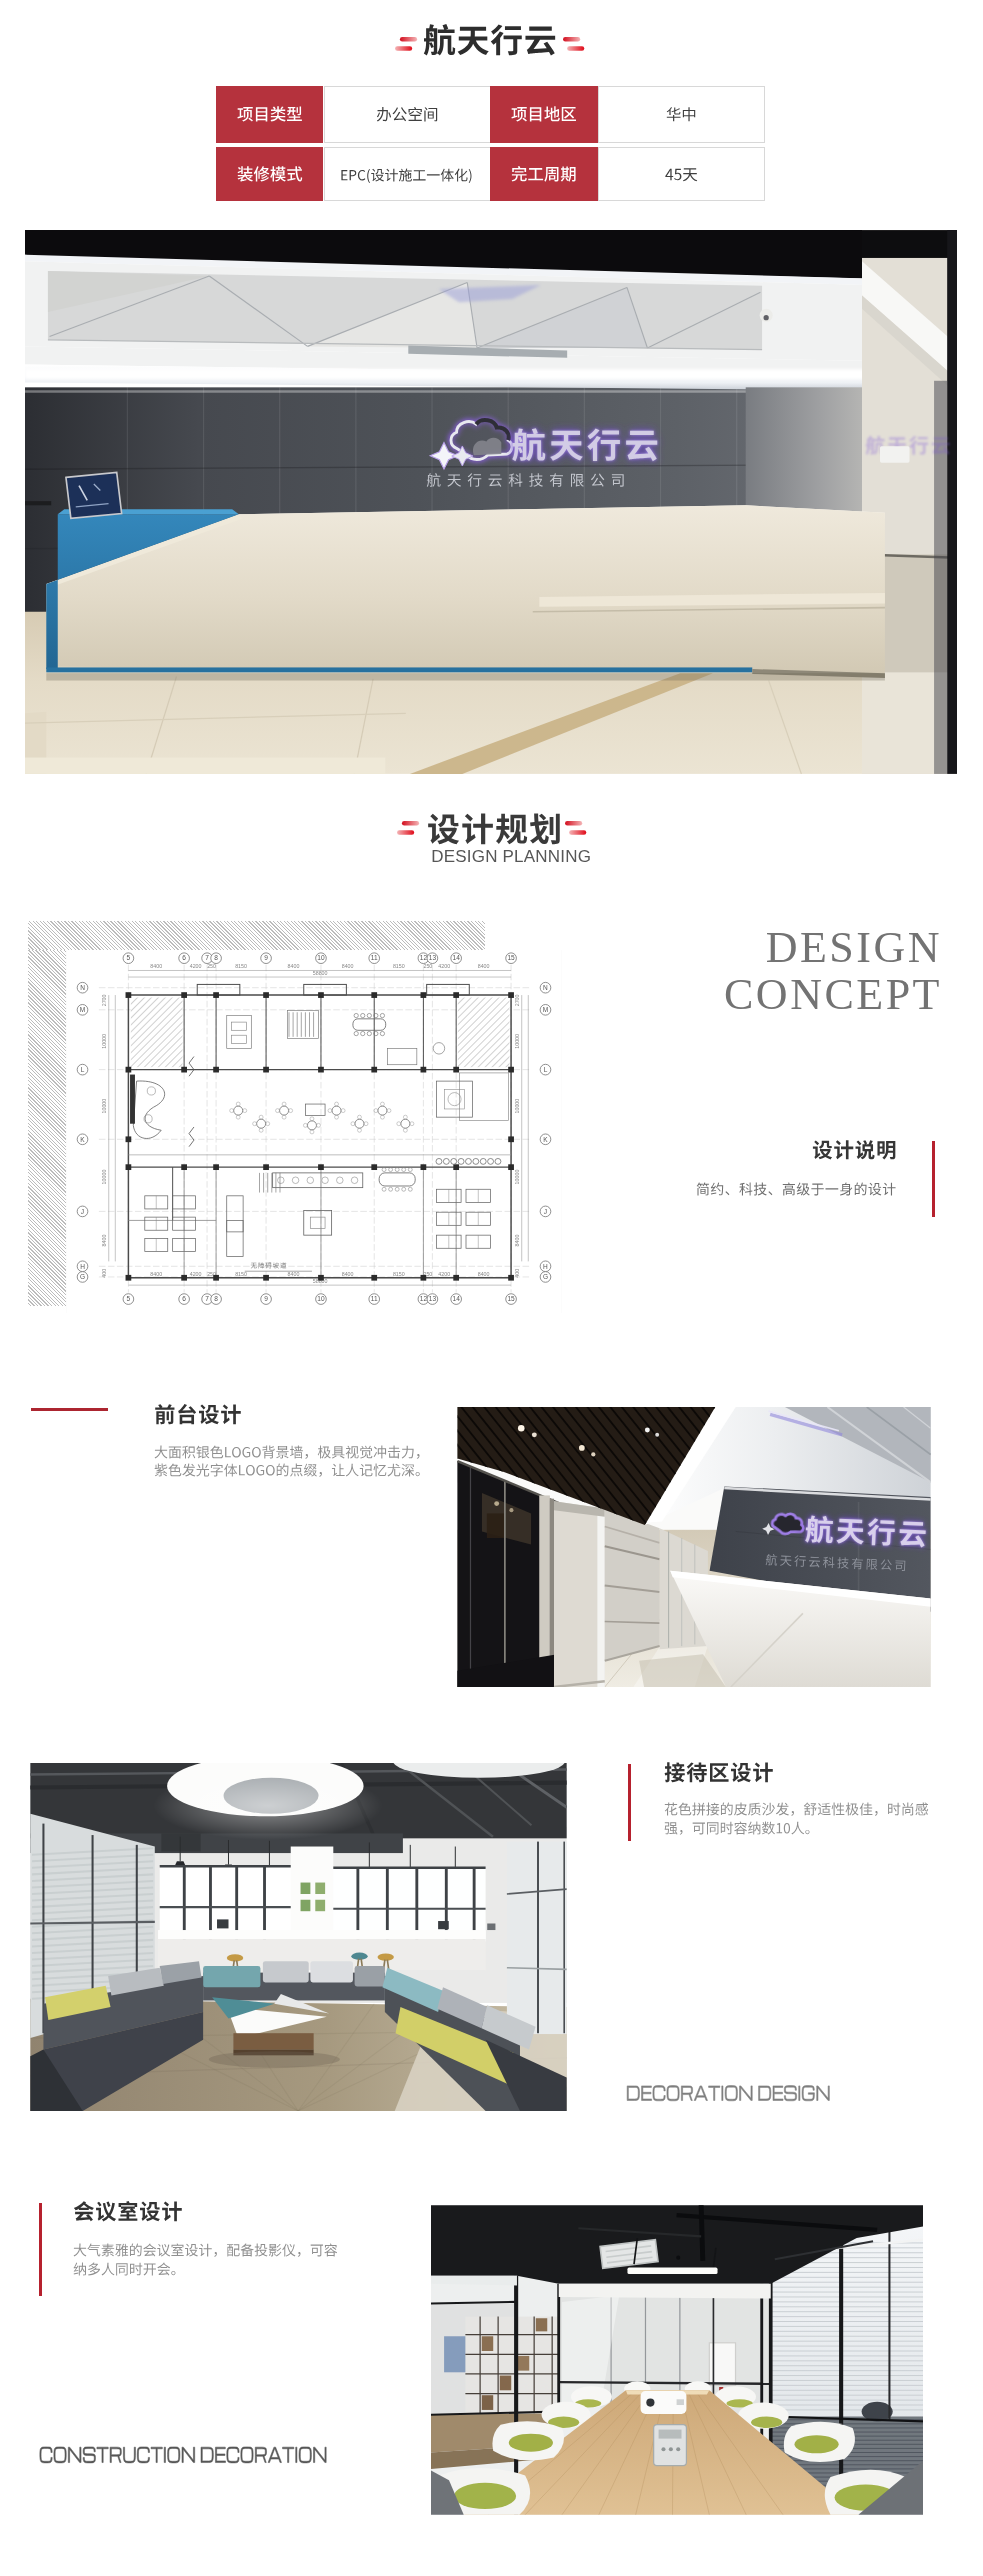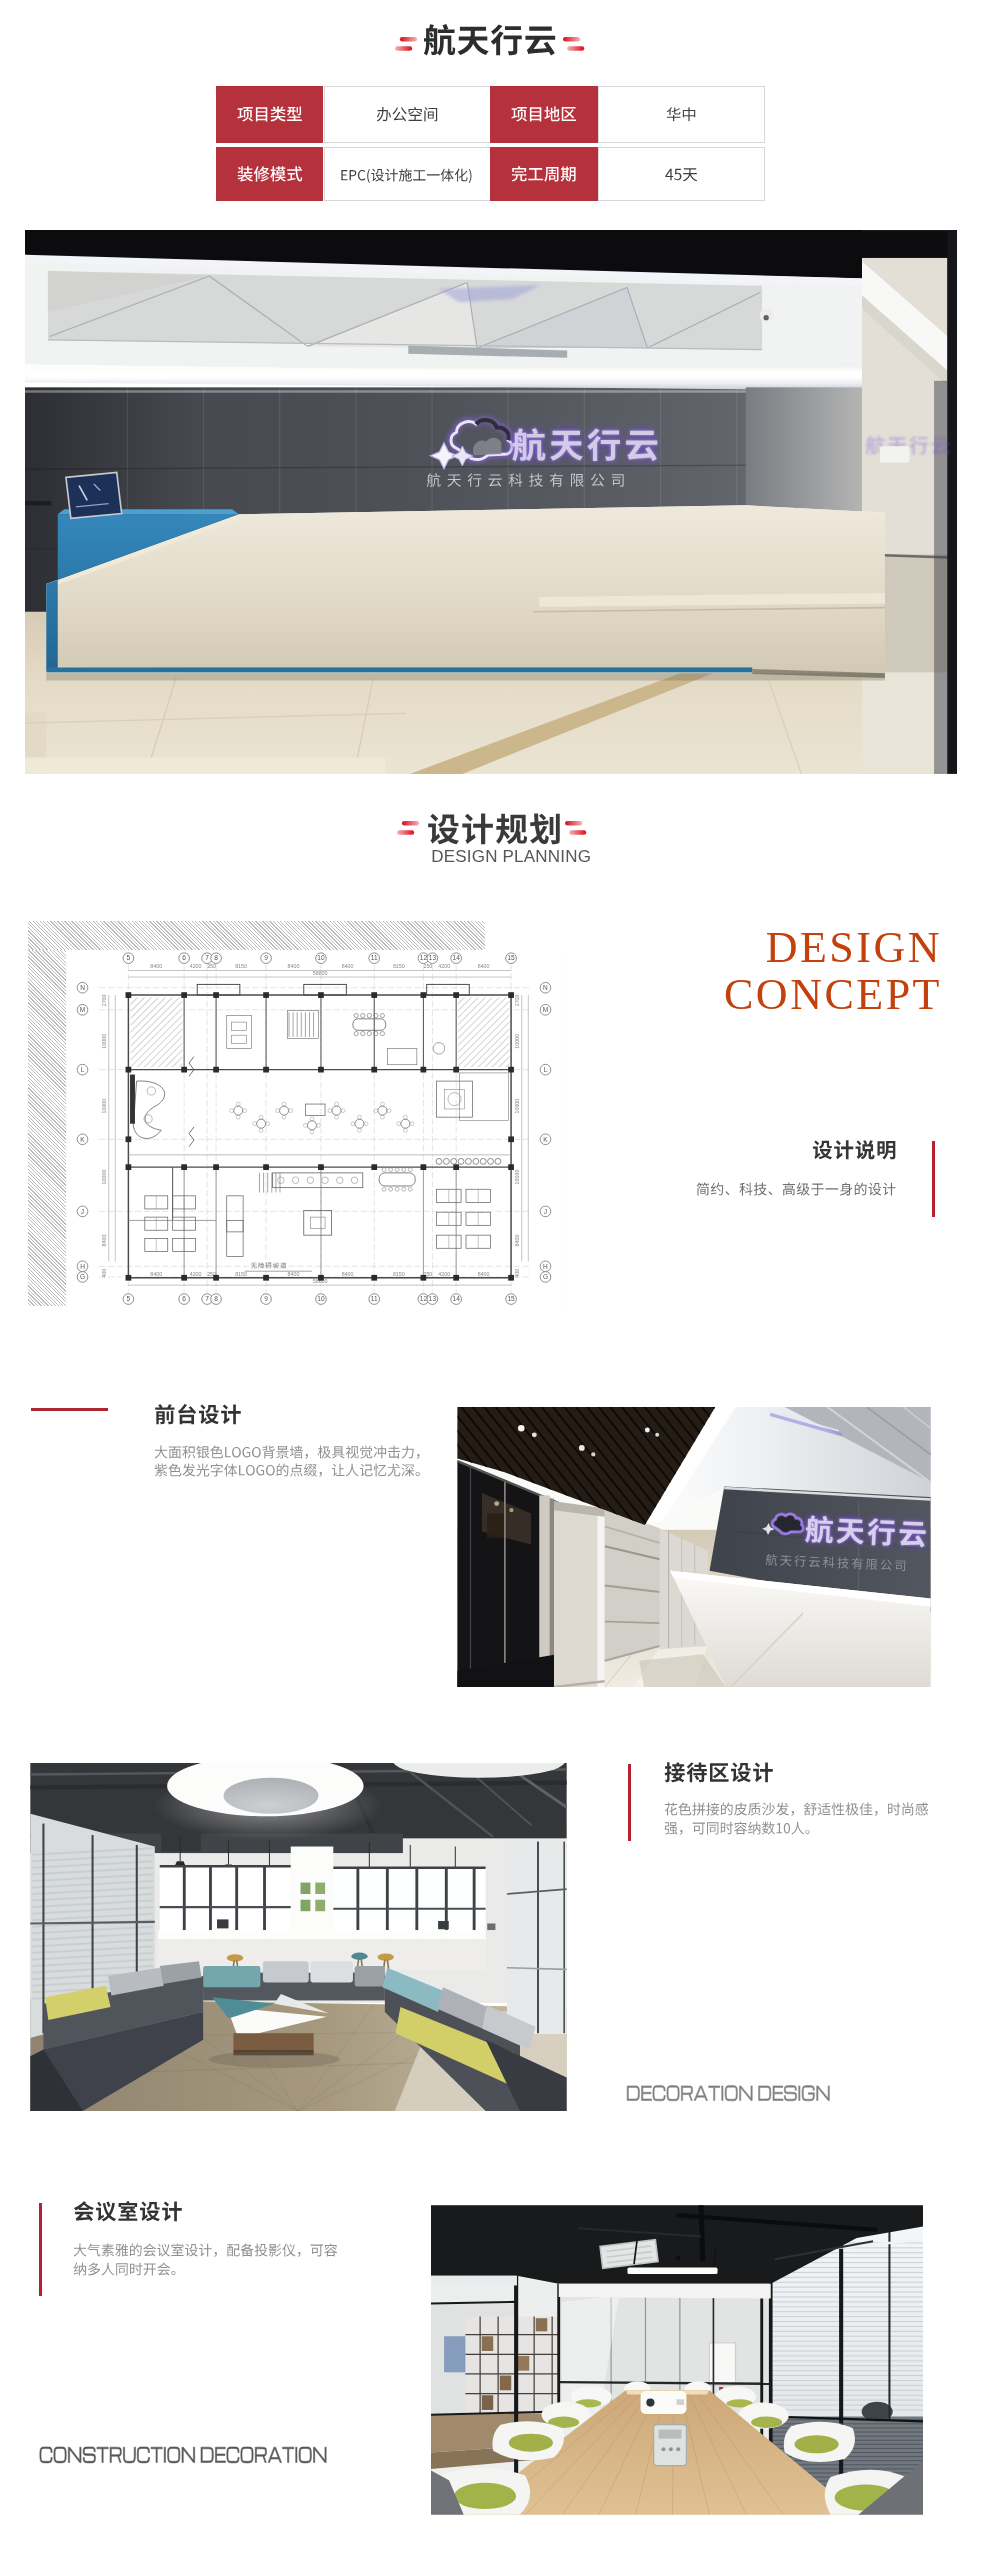--- a/index.html
+++ b/index.html
@@ -651,21 +651,21 @@
     <rect x="488" y="348" width="30" height="16" fill="none" stroke="#666" stroke-width="0.9"></rect>
     <line x1="503" y1="348" x2="503" y2="364" stroke="#888" stroke-width="0.6"></line>
     <rect x="392" y="120" width="36" height="20" fill="none" stroke="#777" stroke-width="0.8"></rect>
     <circle cx="455" cy="120" r="7" fill="none" stroke="#777" stroke-width="0.8"></circle>
 <g transform="translate(225,388)">
       <path d="M0.9 -6.2V-5.6H3.6C3.5 -5.0 3.5 -4.4 3.4 -3.8H0.4V-3.2H3.3C3.0 -1.9 2.2 -0.6 0.3 0.2C0.5 0.3 0.6 0.5 0.7 0.6C2.8 -0.2 3.6 -1.7 3.9 -3.2H4.1V-0.5C4.1 0.2 4.3 0.5 5.1 0.5C5.3 0.5 6.5 0.5 6.6 0.5C7.4 0.5 7.6 0.1 7.7 -1.2C7.5 -1.2 7.2 -1.3 7.1 -1.4C7.1 -0.3 7.0 -0.1 6.6 -0.1C6.4 -0.1 5.4 -0.1 5.2 -0.1C4.8 -0.1 4.7 -0.2 4.7 -0.5V-3.2H7.6V-3.8H4.0C4.1 -4.4 4.2 -5.0 4.2 -5.6H7.2V-6.2Z M13.0 -2.6H15.4V-2.0H13.0ZM13.0 -3.5H15.4V-2.9H13.0ZM12.4 -3.9V-1.6H14.0V-1.0H11.8V-0.5H14.0V0.6H14.5V-0.5H16.7V-1.0H14.5V-1.6H16.0V-3.9ZM13.7 -6.6C13.8 -6.4 13.8 -6.2 13.9 -6.1H12.2V-5.6H13.4L12.9 -5.5C13.0 -5.3 13.1 -5.0 13.1 -4.8H11.8V-4.3H16.6V-4.8H15.3L15.6 -5.4L15.0 -5.6C14.9 -5.4 14.8 -5.1 14.7 -4.8H13.4L13.7 -4.9C13.6 -5.1 13.5 -5.4 13.4 -5.6H16.3V-6.1H14.5C14.4 -6.3 14.3 -6.5 14.2 -6.8ZM9.6 -6.4V0.6H10.1V-5.9H11.2C11.0 -5.3 10.8 -4.6 10.5 -4.0C11.2 -3.4 11.3 -2.9 11.3 -2.4C11.3 -2.2 11.3 -2.0 11.1 -1.9C11.1 -1.8 11.0 -1.8 10.9 -1.8C10.7 -1.8 10.6 -1.8 10.4 -1.8C10.5 -1.6 10.5 -1.4 10.5 -1.3C10.7 -1.3 10.9 -1.3 11.1 -1.3C11.3 -1.3 11.4 -1.3 11.5 -1.4C11.8 -1.6 11.9 -1.9 11.9 -2.4C11.9 -2.9 11.7 -3.4 11.1 -4.1C11.4 -4.7 11.7 -5.5 11.9 -6.2L11.5 -6.4L11.5 -6.4Z M22.3 -4.9H24.6V-4.3H22.3ZM22.3 -6.0H24.6V-5.4H22.3ZM21.8 -6.5V-3.8H25.2V-6.5ZM21.9 -1.2C22.3 -0.9 22.7 -0.4 22.8 -0.1L23.3 -0.4C23.1 -0.7 22.7 -1.2 22.4 -1.5ZM21.3 -2.1V-1.6H24.1V-0.0C24.1 0.1 24.0 0.1 23.9 0.1C23.8 0.1 23.5 0.1 23.1 0.1C23.1 0.3 23.2 0.5 23.3 0.6C23.8 0.6 24.1 0.6 24.4 0.6C24.6 0.5 24.6 0.3 24.6 0.0V-1.6H25.7V-2.1H24.6V-2.8H25.6V-3.3H21.4V-2.8H24.1V-2.1ZM18.4 -6.3V-5.7H19.4C19.2 -4.5 18.8 -3.4 18.2 -2.6C18.3 -2.5 18.5 -2.1 18.5 -2.0C18.7 -2.2 18.8 -2.4 19.0 -2.6V0.3H19.5V-0.4H21.1V-3.8H19.5C19.7 -4.4 19.9 -5.1 20.0 -5.7H21.3V-6.3ZM19.5 -3.3H20.5V-0.9H19.5Z M30.2 -5.5V-3.5C30.2 -2.3 30.1 -0.9 29.0 0.2C29.2 0.2 29.4 0.4 29.5 0.6C30.5 -0.4 30.7 -1.9 30.8 -3.0H30.8C31.1 -2.2 31.5 -1.5 32.1 -0.8C31.6 -0.4 31.0 -0.1 30.3 0.1C30.4 0.3 30.6 0.5 30.7 0.6C31.3 0.4 32.0 0.0 32.5 -0.4C33.0 0.0 33.6 0.4 34.3 0.6C34.4 0.5 34.6 0.2 34.7 0.1C34.0 -0.1 33.4 -0.4 32.9 -0.8C33.5 -1.5 34.0 -2.4 34.3 -3.5L33.9 -3.6L33.8 -3.6H32.6V-5.0H33.9C33.8 -4.6 33.7 -4.2 33.6 -4.0L34.1 -3.8C34.3 -4.2 34.5 -4.9 34.7 -5.5L34.2 -5.6L34.1 -5.5H32.6V-6.7H32.0V-5.5ZM32.0 -5.0V-3.6H30.8V-5.0ZM33.6 -3.0C33.3 -2.3 33.0 -1.7 32.5 -1.2C32.0 -1.7 31.6 -2.4 31.4 -3.0ZM27.3 -1.3 27.5 -0.7C28.2 -1.0 29.1 -1.4 29.9 -1.8L29.8 -2.3L28.9 -2.0V-4.2H29.8V-4.8H28.9V-6.6H28.4V-4.8H27.4V-4.2H28.4V-1.7C28.0 -1.6 27.6 -1.4 27.3 -1.3Z M36.5 -6.1C36.9 -5.7 37.4 -5.1 37.7 -4.8L38.2 -5.1C37.9 -5.5 37.4 -6.0 37.0 -6.4ZM39.6 -2.9H42.3V-2.3H39.6ZM39.6 -1.8H42.3V-1.2H39.6ZM39.6 -4.0H42.3V-3.4H39.6ZM39.1 -4.5V-0.7H42.9V-4.5H41.0C41.1 -4.7 41.2 -4.9 41.3 -5.2H43.6V-5.7H42.1C42.3 -5.9 42.5 -6.2 42.7 -6.5L42.1 -6.7C41.9 -6.4 41.7 -6.0 41.5 -5.7H40.0L40.4 -5.9C40.3 -6.1 40.0 -6.5 39.8 -6.8L39.3 -6.5C39.5 -6.3 39.7 -5.9 39.8 -5.7H38.5V-5.2H40.6C40.6 -4.9 40.5 -4.7 40.4 -4.5ZM38.1 -3.9H36.4V-3.3H37.5V-0.8C37.2 -0.7 36.8 -0.4 36.3 0.1L36.7 0.5C37.1 0.0 37.5 -0.4 37.8 -0.4C38.0 -0.4 38.2 -0.1 38.6 0.1C39.1 0.4 39.8 0.5 40.8 0.5C41.5 0.5 43.0 0.4 43.5 0.4C43.5 0.2 43.6 -0.1 43.7 -0.2C42.9 -0.1 41.7 -0.1 40.8 -0.1C39.9 -0.1 39.2 -0.1 38.7 -0.4C38.4 -0.6 38.3 -0.7 38.1 -0.8Z" fill="#777"></path>
     </g>
 <line x1="218" y1="392" x2="300" y2="392" stroke="#777" stroke-width="0.8"></line>
 </svg>
 
-<div class="abs" style="left:527px;top:924px;width:415px;text-align:right;font-family:'Liberation Serif',serif;font-size:44px;line-height:47px;color:#c2410c;letter-spacing:2.5px;">DESIGN<br>CONCEPT</div>
+<div class="abs" style="left:527px;top:924px;width:415px;text-align:right;font-family:'Liberation Serif',serif;font-size:44px;line-height:47px;color:#737373;letter-spacing:2.5px;">DESIGN<br>CONCEPT</div>
 
 <svg style="position:absolute;left:812px;top:1135px;overflow:visible" width="88" height="29.5" viewBox="0 0 107 36">
     <g transform="translate(0,27.5)">
       <path d="M2.5 -19.1C3.9 -17.9 5.6 -16.2 6.4 -15.1L8.5 -17.1C7.6 -18.2 5.8 -19.8 4.4 -20.9ZM0.9 -13.5V-10.7H3.9V-3.1C3.9 -1.9 3.2 -1.1 2.6 -0.7C3.1 -0.1 3.9 1.2 4.1 1.9C4.5 1.3 5.4 0.6 10.0 -3.4C9.7 -3.9 9.2 -5.1 8.9 -5.9L6.8 -4.0V-13.5ZM11.7 -20.4V-17.7C11.7 -16.0 11.4 -14.2 8.2 -12.9C8.8 -12.4 9.8 -11.2 10.2 -10.7C13.8 -12.3 14.5 -15.1 14.5 -17.7H17.9V-15.0C17.9 -12.5 18.4 -11.4 20.9 -11.4C21.2 -11.4 22.1 -11.4 22.5 -11.4C23.0 -11.4 23.6 -11.5 24.0 -11.6C23.9 -12.3 23.9 -13.4 23.8 -14.1C23.5 -14.0 22.8 -14.0 22.4 -14.0C22.1 -14.0 21.4 -14.0 21.2 -14.0C20.8 -14.0 20.7 -14.2 20.7 -15.0V-20.4ZM19.1 -7.6C18.4 -6.2 17.4 -5.0 16.1 -4.0C14.9 -5.0 13.8 -6.2 13.1 -7.6ZM9.5 -10.4V-7.6H11.4L10.3 -7.2C11.2 -5.4 12.4 -3.8 13.8 -2.4C12.0 -1.5 10.0 -0.8 7.8 -0.4C8.3 0.2 8.9 1.4 9.2 2.2C11.7 1.6 14.1 0.8 16.1 -0.5C17.9 0.8 20.1 1.7 22.6 2.3C22.9 1.5 23.7 0.2 24.4 -0.4C22.2 -0.8 20.2 -1.5 18.5 -2.4C20.5 -4.2 22.0 -6.6 22.9 -9.7L21.1 -10.5L20.6 -10.4Z M28.9 -19.1C30.3 -17.9 32.1 -16.2 33.0 -15.1L35.0 -17.3C34.1 -18.4 32.2 -19.9 30.8 -21.0ZM26.9 -13.5V-10.6H30.6V-3.0C30.6 -1.9 29.8 -1.1 29.2 -0.7C29.7 -0.0 30.5 1.4 30.7 2.1C31.2 1.5 32.1 0.8 37.1 -2.9C36.9 -3.5 36.4 -4.8 36.2 -5.7L33.6 -3.9V-13.5ZM41.2 -21.1V-13.4H35.2V-10.2H41.2V2.2H44.4V-10.2H50.2V-13.4H44.4V-21.1Z M54.1 -19.1C55.5 -17.8 57.2 -15.9 58.0 -14.8L60.1 -16.8C59.3 -18.0 57.5 -19.7 56.1 -20.9ZM64.3 -13.6H71.3V-10.3H64.3ZM56.0 1.9C56.5 1.2 57.4 0.5 62.5 -3.5C62.2 -4.2 61.7 -5.4 61.5 -6.3L59.0 -4.5V-13.5H52.9V-10.6H56.0V-3.5C56.0 -2.4 55.0 -1.3 54.3 -0.9C54.9 -0.3 55.7 1.1 56.0 1.9ZM61.4 -16.2V-7.7H64.1C63.9 -4.2 63.2 -1.6 59.2 -0.1C59.9 0.5 60.7 1.5 61.0 2.2C65.8 0.2 66.8 -3.2 67.1 -7.7H68.8V-1.7C68.8 1.0 69.3 2.0 71.6 2.0C72.0 2.0 73.0 2.0 73.4 2.0C75.2 2.0 76.0 1.0 76.2 -2.6C75.5 -2.8 74.2 -3.3 73.7 -3.8C73.6 -1.2 73.5 -0.9 73.1 -0.9C72.9 -0.9 72.3 -0.9 72.2 -0.9C71.8 -0.9 71.8 -0.9 71.8 -1.7V-7.7H74.3V-16.2H72.0C72.6 -17.4 73.3 -18.9 74.0 -20.2L70.8 -21.2C70.3 -19.7 69.5 -17.7 68.8 -16.2H65.4L67.1 -17.0C66.8 -18.2 65.7 -19.9 64.8 -21.2L62.2 -20.1C63.0 -18.9 63.9 -17.4 64.2 -16.2Z M85.7 -11.0V-7.2H82.5V-11.0ZM85.7 -13.6H82.5V-17.2H85.7ZM79.7 -19.9V-2.4H82.5V-4.5H88.5V-19.9ZM98.6 -17.4V-14.3H93.2V-17.4ZM90.2 -20.2V-11.2C90.2 -7.4 89.8 -2.7 85.6 0.4C86.2 0.8 87.4 1.9 87.9 2.4C90.7 0.4 92.0 -2.7 92.7 -5.7H98.6V-1.2C98.6 -0.8 98.4 -0.7 98.0 -0.7C97.5 -0.6 96.0 -0.6 94.7 -0.7C95.1 0.1 95.6 1.4 95.7 2.2C97.8 2.2 99.2 2.1 100.2 1.7C101.2 1.2 101.5 0.4 101.5 -1.2V-20.2ZM98.6 -11.6V-8.3H93.0C93.2 -9.3 93.2 -10.3 93.2 -11.2V-11.6Z" fill="#363636"></path>
     </g>
   </svg>
 
 <svg style="position:absolute;left:696px;top:1179px;overflow:visible" width="203" height="20.5" viewBox="0 0 248 25">
     <g transform="translate(0,18.7)">
       <path d="M1.8 -7.7V1.3H3.1V-7.7ZM2.6 -9.2C3.3 -8.5 4.1 -7.6 4.5 -7.0L5.5 -7.7C5.1 -8.3 4.2 -9.2 3.5 -9.8ZM5.4 -6.6V-0.7H11.7V-6.6ZM3.5 -14.3C3.0 -12.7 2.0 -11.2 0.8 -10.2C1.1 -10.0 1.6 -9.7 1.9 -9.5C2.5 -10.1 3.1 -10.8 3.6 -11.7H4.7C5.0 -11.0 5.4 -10.2 5.6 -9.6L6.7 -10.1C6.6 -10.5 6.3 -11.1 6.0 -11.7H8.4V-12.8H4.2C4.4 -13.2 4.6 -13.6 4.7 -14.0ZM10.1 -14.3C9.7 -12.8 8.9 -11.4 8.0 -10.5C8.3 -10.4 8.8 -10.0 9.0 -9.8C9.5 -10.3 10.0 -11.0 10.4 -11.7H11.7C12.2 -11.0 12.7 -10.1 12.9 -9.5L14.0 -10.0C13.8 -10.5 13.4 -11.1 13.0 -11.7H15.8V-12.8H10.9C11.1 -13.2 11.2 -13.6 11.4 -14.0ZM10.5 -3.2V-1.7H6.5V-3.2ZM6.5 -5.6H10.5V-4.2H6.5ZM6.0 -9.1V-8.0H13.9V-0.2C13.9 0.1 13.9 0.1 13.6 0.2C13.3 0.2 12.4 0.2 11.5 0.1C11.7 0.4 11.8 0.9 11.9 1.3C13.2 1.3 14.0 1.2 14.5 1.1C15.0 0.9 15.2 0.5 15.2 -0.2V-9.1Z M18.2 -0.9 18.4 0.3C20.1 -0.0 22.5 -0.5 24.8 -1.0L24.7 -2.1C22.3 -1.6 19.8 -1.2 18.2 -0.9ZM26.0 -7.1C27.2 -6.0 28.6 -4.4 29.2 -3.3L30.2 -4.1C29.6 -5.2 28.1 -6.7 26.8 -7.8ZM18.5 -7.2C18.8 -7.3 19.2 -7.4 21.4 -7.7C20.6 -6.6 19.9 -5.7 19.6 -5.4C19.0 -4.8 18.6 -4.4 18.2 -4.3C18.4 -4.0 18.6 -3.4 18.7 -3.1C19.0 -3.3 19.7 -3.5 24.5 -4.3C24.5 -4.5 24.5 -5.0 24.5 -5.4L20.5 -4.8C21.9 -6.3 23.2 -8.1 24.4 -10.0L23.4 -10.7C23.0 -10.0 22.6 -9.4 22.2 -8.8L19.9 -8.6C21.0 -10.0 22.0 -11.9 22.9 -13.7L21.7 -14.2C20.9 -12.2 19.6 -10.0 19.1 -9.5C18.7 -8.9 18.4 -8.5 18.1 -8.4C18.3 -8.1 18.5 -7.5 18.5 -7.2ZM27.1 -14.3C26.6 -12.0 25.6 -9.7 24.5 -8.2C24.7 -8.0 25.3 -7.7 25.5 -7.5C26.0 -8.2 26.5 -9.0 26.9 -10.0H31.9C31.7 -3.3 31.5 -0.7 31.0 -0.2C30.8 0.1 30.6 0.1 30.3 0.1C29.9 0.1 28.9 0.1 27.9 0.0C28.1 0.4 28.2 0.9 28.3 1.2C29.2 1.3 30.2 1.3 30.8 1.2C31.4 1.2 31.7 1.0 32.1 0.6C32.7 -0.3 33.0 -2.8 33.2 -10.5C33.2 -10.7 33.2 -11.2 33.2 -11.2H27.4C27.8 -12.1 28.1 -13.0 28.3 -14.0Z M39.6 1.0 40.8 -0.0C39.7 -1.3 38.2 -2.8 37.0 -3.8L35.9 -2.8C37.1 -1.9 38.6 -0.4 39.6 1.0Z M61.1 -12.4C62.1 -11.7 63.2 -10.6 63.8 -9.9L64.7 -10.8C64.1 -11.5 62.9 -12.5 61.9 -13.1ZM60.4 -7.9C61.5 -7.2 62.8 -6.2 63.4 -5.4L64.2 -6.3C63.6 -7.0 62.3 -8.0 61.2 -8.7ZM58.8 -14.0C57.5 -13.5 55.3 -13.0 53.4 -12.7C53.5 -12.4 53.7 -12.0 53.8 -11.7C54.5 -11.8 55.3 -11.9 56.1 -12.1V-9.5H53.2V-8.3H55.9C55.3 -6.3 54.1 -4.1 53.0 -2.9C53.2 -2.6 53.5 -2.1 53.6 -1.8C54.5 -2.8 55.4 -4.5 56.1 -6.2V1.3H57.4V-6.6C58.0 -5.7 58.7 -4.6 58.9 -4.0L59.7 -5.0C59.4 -5.5 57.9 -7.4 57.4 -8.0V-8.3H59.9V-9.5H57.4V-12.3C58.2 -12.5 59.0 -12.8 59.6 -13.0ZM59.7 -3.2 59.9 -2.0 65.5 -2.9V1.3H66.7V-3.1L68.9 -3.5L68.7 -4.7L66.7 -4.4V-14.3H65.5V-4.1Z M80.4 -14.3V-11.6H76.4V-10.4H80.4V-7.9H76.8V-6.7H77.3L77.3 -6.7C78.0 -4.8 78.9 -3.3 80.1 -2.0C78.7 -1.0 77.1 -0.2 75.4 0.2C75.7 0.5 76.0 1.0 76.1 1.3C77.9 0.8 79.6 0.0 81.0 -1.1C82.3 0.0 83.8 0.9 85.6 1.4C85.8 1.0 86.1 0.5 86.4 0.3C84.7 -0.2 83.2 -0.9 82.0 -1.9C83.5 -3.3 84.8 -5.2 85.5 -7.5L84.6 -7.9L84.4 -7.9H81.7V-10.4H85.8V-11.6H81.7V-14.3ZM78.5 -6.7H83.8C83.2 -5.1 82.2 -3.8 81.0 -2.8C80.0 -3.9 79.1 -5.2 78.5 -6.7ZM73.0 -14.3V-10.8H70.8V-9.7H73.0V-5.9C72.1 -5.7 71.3 -5.4 70.6 -5.3L71.0 -4.0L73.0 -4.6V-0.2C73.0 0.1 72.9 0.2 72.7 0.2C72.5 0.2 71.8 0.2 71.0 0.1C71.1 0.5 71.3 1.0 71.3 1.3C72.5 1.3 73.2 1.3 73.7 1.1C74.1 0.9 74.3 0.5 74.3 -0.2V-5.0L76.3 -5.6L76.2 -6.8L74.3 -6.3V-9.7H76.2V-10.8H74.3V-14.3Z M92.1 1.0 93.3 -0.0C92.2 -1.3 90.7 -2.8 89.5 -3.8L88.4 -2.8C89.6 -1.9 91.1 -0.4 92.1 1.0Z M109.9 -9.5H117.2V-8.0H109.9ZM108.6 -10.4V-7.0H118.5V-10.4ZM112.5 -14.0 113.0 -12.5H106.0V-11.4H120.9V-12.5H114.4C114.2 -13.1 114.0 -13.8 113.7 -14.3ZM106.6 -6.1V1.3H107.9V-5.0H119.1V0.0C119.1 0.2 119.0 0.3 118.8 0.3C118.6 0.3 117.8 0.3 117.1 0.3C117.2 0.5 117.4 0.9 117.5 1.2C118.6 1.2 119.3 1.2 119.8 1.1C120.2 0.9 120.4 0.6 120.4 0.0V-6.1ZM109.8 -4.0V0.4H111.0V-0.5H117.0V-4.0ZM111.0 -3.0H115.8V-1.4H111.0Z M123.2 -1.0 123.5 0.3C125.1 -0.3 127.3 -1.1 129.3 -1.9L129.0 -3.0C126.9 -2.2 124.7 -1.4 123.2 -1.0ZM129.3 -13.2V-12.0H131.2C131.0 -6.5 130.4 -2.1 128.1 0.6C128.4 0.8 129.0 1.2 129.2 1.4C130.7 -0.5 131.5 -3.0 131.9 -6.0C132.5 -4.6 133.2 -3.3 134.1 -2.2C133.0 -1.1 131.8 -0.2 130.5 0.4C130.8 0.6 131.2 1.1 131.4 1.4C132.6 0.8 133.8 -0.1 134.8 -1.2C135.8 -0.2 136.8 0.7 138.1 1.3C138.2 1.0 138.6 0.5 138.9 0.3C137.7 -0.3 136.6 -1.1 135.6 -2.2C136.8 -3.8 137.7 -5.8 138.2 -8.3L137.4 -8.6L137.2 -8.5H135.5C135.9 -9.9 136.4 -11.7 136.8 -13.2ZM132.5 -12.0H135.2C134.8 -10.4 134.3 -8.6 133.8 -7.4H136.8C136.3 -5.8 135.7 -4.4 134.8 -3.2C133.7 -4.7 132.8 -6.6 132.2 -8.5C132.3 -9.6 132.4 -10.8 132.5 -12.0ZM123.4 -7.2C123.7 -7.3 124.1 -7.4 126.3 -7.7C125.5 -6.6 124.8 -5.7 124.5 -5.3C123.9 -4.7 123.5 -4.2 123.1 -4.2C123.3 -3.9 123.5 -3.3 123.5 -3.0C123.9 -3.3 124.5 -3.5 129.0 -4.9C129.0 -5.1 128.9 -5.6 128.9 -5.9L125.6 -5.0C126.9 -6.5 128.1 -8.3 129.2 -10.1L128.1 -10.7C127.8 -10.1 127.4 -9.5 127.0 -8.8L124.8 -8.6C125.8 -10.1 126.8 -12.0 127.6 -13.8L126.4 -14.3C125.7 -12.2 124.4 -10.0 124.0 -9.4C123.6 -8.9 123.3 -8.5 123.0 -8.4C123.2 -8.1 123.4 -7.4 123.4 -7.2Z M142.1 -13.1V-11.8H148.0V-7.5H140.9V-6.2H148.0V-0.5C148.0 -0.2 147.9 -0.1 147.5 -0.1C147.1 -0.0 145.8 -0.0 144.4 -0.1C144.6 0.3 144.8 0.9 144.9 1.3C146.7 1.3 147.8 1.3 148.4 1.0C149.1 0.8 149.3 0.4 149.3 -0.5V-6.2H156.1V-7.5H149.3V-11.8H154.9V-13.1Z M158.2 -7.3V-5.9H173.8V-7.3Z M186.9 -9.0V-7.5H179.8V-9.0ZM186.9 -10.0H179.8V-11.5H186.9ZM186.9 -6.5V-5.1L186.6 -4.8H179.8V-6.5ZM176.3 -4.8V-3.7H185.1C182.5 -1.8 179.2 -0.5 175.7 0.4C176.0 0.7 176.3 1.2 176.5 1.5C180.4 0.4 184.0 -1.3 186.9 -3.6V-0.5C186.9 -0.1 186.8 -0.0 186.4 0.0C186.1 0.0 184.8 0.0 183.4 -0.0C183.6 0.3 183.8 0.9 183.9 1.3C185.6 1.3 186.7 1.3 187.3 1.0C188.0 0.8 188.2 0.4 188.2 -0.4V-4.6C189.2 -5.6 190.1 -6.6 191.0 -7.8L189.9 -8.3C189.4 -7.6 188.8 -6.9 188.2 -6.3V-12.6H183.4C183.7 -13.1 184.0 -13.6 184.2 -14.1L182.8 -14.3C182.7 -13.8 182.4 -13.2 182.1 -12.6H178.6V-4.8Z M201.9 -7.2C202.8 -6.0 204.0 -4.2 204.5 -3.2L205.6 -3.9C205.0 -4.9 203.8 -6.5 202.9 -7.8ZM196.6 -14.3C196.4 -13.5 196.2 -12.4 195.9 -11.5H194.0V0.9H195.2V-0.4H199.9V-11.5H197.1C197.3 -12.3 197.7 -13.2 198.0 -14.1ZM195.2 -10.4H198.7V-6.8H195.2ZM195.2 -1.6V-5.7H198.7V-1.6ZM202.7 -14.3C202.1 -12.0 201.2 -9.7 200.0 -8.1C200.3 -8.0 200.9 -7.6 201.1 -7.4C201.7 -8.2 202.2 -9.3 202.7 -10.4H207.1C206.8 -3.6 206.6 -1.0 206.0 -0.4C205.8 -0.2 205.6 -0.1 205.3 -0.1C204.9 -0.1 203.9 -0.1 202.8 -0.2C203.0 0.1 203.2 0.6 203.2 1.0C204.1 1.1 205.1 1.1 205.7 1.0C206.3 1.0 206.7 0.8 207.1 0.3C207.8 -0.5 208.0 -3.1 208.3 -10.9C208.3 -11.1 208.3 -11.6 208.3 -11.6H203.2C203.4 -12.4 203.7 -13.2 203.9 -14.1Z M212.1 -13.2C213.0 -12.4 214.1 -11.3 214.6 -10.5L215.5 -11.4C215.0 -12.1 213.8 -13.2 212.9 -14.0ZM210.7 -8.9V-7.7H213.1V-1.6C213.1 -0.8 212.6 -0.3 212.3 -0.1C212.5 0.2 212.9 0.7 213.0 1.0C213.2 0.7 213.7 0.3 216.7 -1.9C216.6 -2.2 216.4 -2.6 216.3 -3.0L214.4 -1.6V-8.9ZM218.3 -13.7V-11.8C218.3 -10.5 218.0 -9.1 215.7 -8.1C216.0 -7.9 216.4 -7.4 216.6 -7.1C219.0 -8.3 219.6 -10.1 219.6 -11.7V-12.5H222.6V-9.7C222.6 -8.4 222.8 -8.0 224.0 -8.0C224.2 -8.0 225.0 -8.0 225.3 -8.0C225.6 -8.0 226.0 -8.0 226.2 -8.1C226.1 -8.3 226.1 -8.8 226.0 -9.2C225.8 -9.1 225.5 -9.1 225.2 -9.1C225.0 -9.1 224.3 -9.1 224.1 -9.1C223.8 -9.1 223.8 -9.2 223.8 -9.7V-13.7ZM223.7 -5.6C223.1 -4.2 222.2 -3.1 221.0 -2.2C219.9 -3.1 219.0 -4.3 218.4 -5.6ZM216.5 -6.8V-5.6H217.4L217.2 -5.5C217.9 -3.9 218.8 -2.6 220.0 -1.5C218.8 -0.6 217.3 -0.1 215.8 0.3C216.0 0.5 216.3 1.0 216.4 1.4C218.1 0.9 219.6 0.3 221.0 -0.7C222.3 0.3 223.8 1.0 225.6 1.4C225.7 1.1 226.1 0.5 226.4 0.3C224.7 -0.1 223.3 -0.7 222.0 -1.5C223.5 -2.7 224.6 -4.4 225.3 -6.5L224.5 -6.8L224.3 -6.8Z M229.8 -13.2C230.8 -12.4 232.0 -11.2 232.5 -10.5L233.4 -11.4C232.8 -12.1 231.6 -13.2 230.7 -14.0ZM228.3 -8.9V-7.7H231.0V-1.6C231.0 -0.9 230.5 -0.3 230.1 -0.1C230.4 0.1 230.7 0.7 230.8 1.0C231.1 0.7 231.6 0.3 234.8 -2.0C234.7 -2.2 234.5 -2.8 234.4 -3.1L232.3 -1.7V-8.9ZM238.1 -14.2V-8.6H233.8V-7.3H238.1V1.4H239.5V-7.3H243.8V-8.6H239.5V-14.2Z" fill="#6f6f6f"></path>

